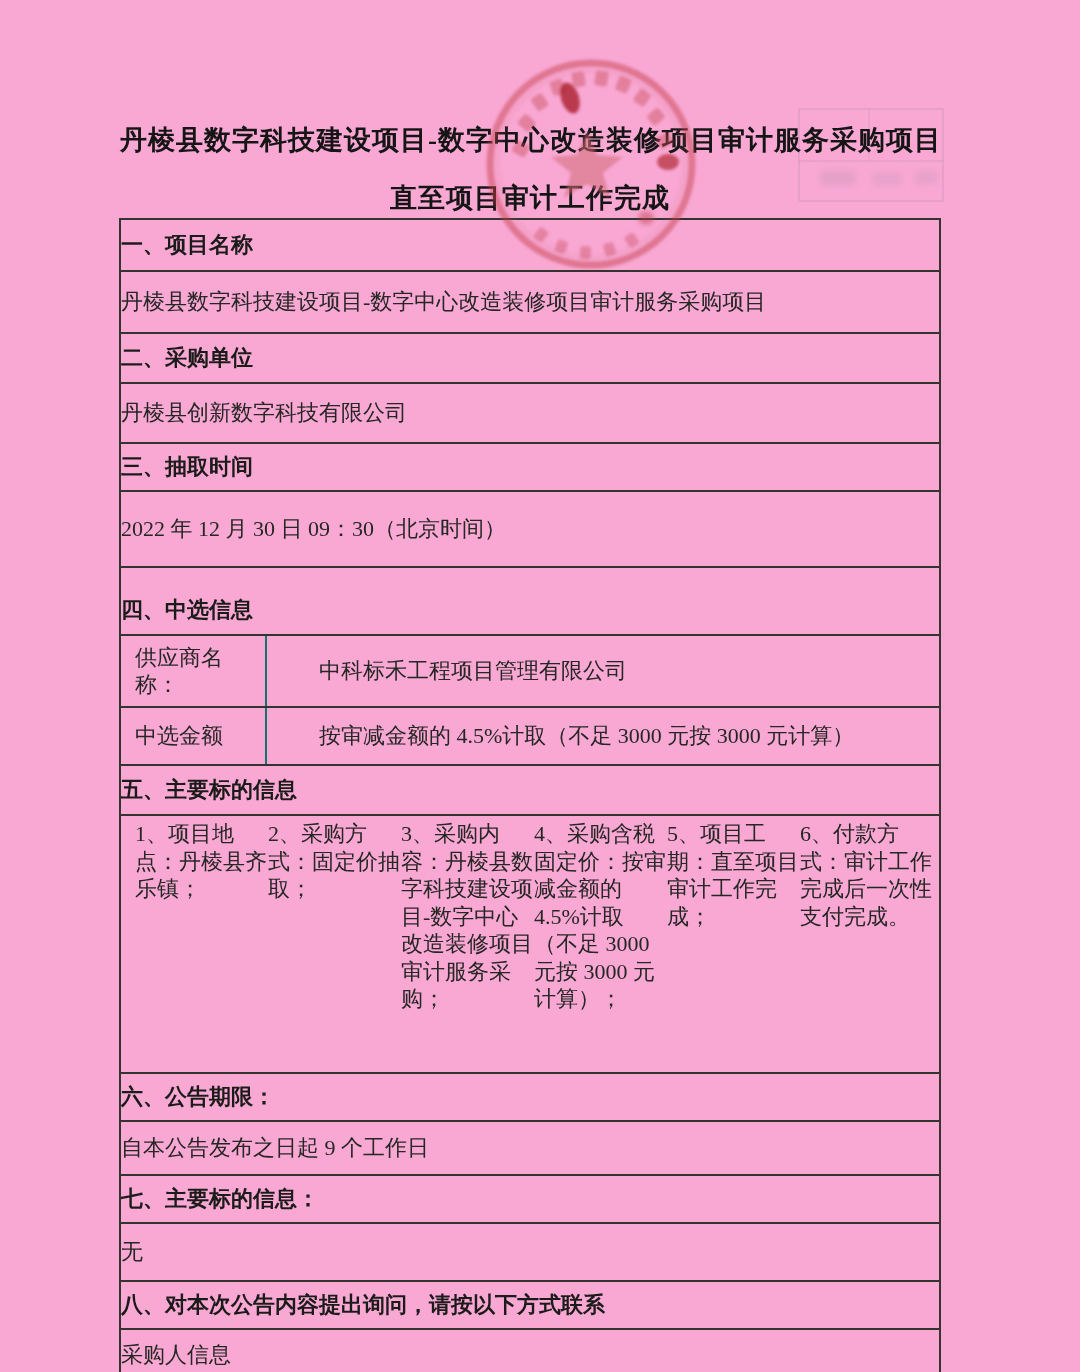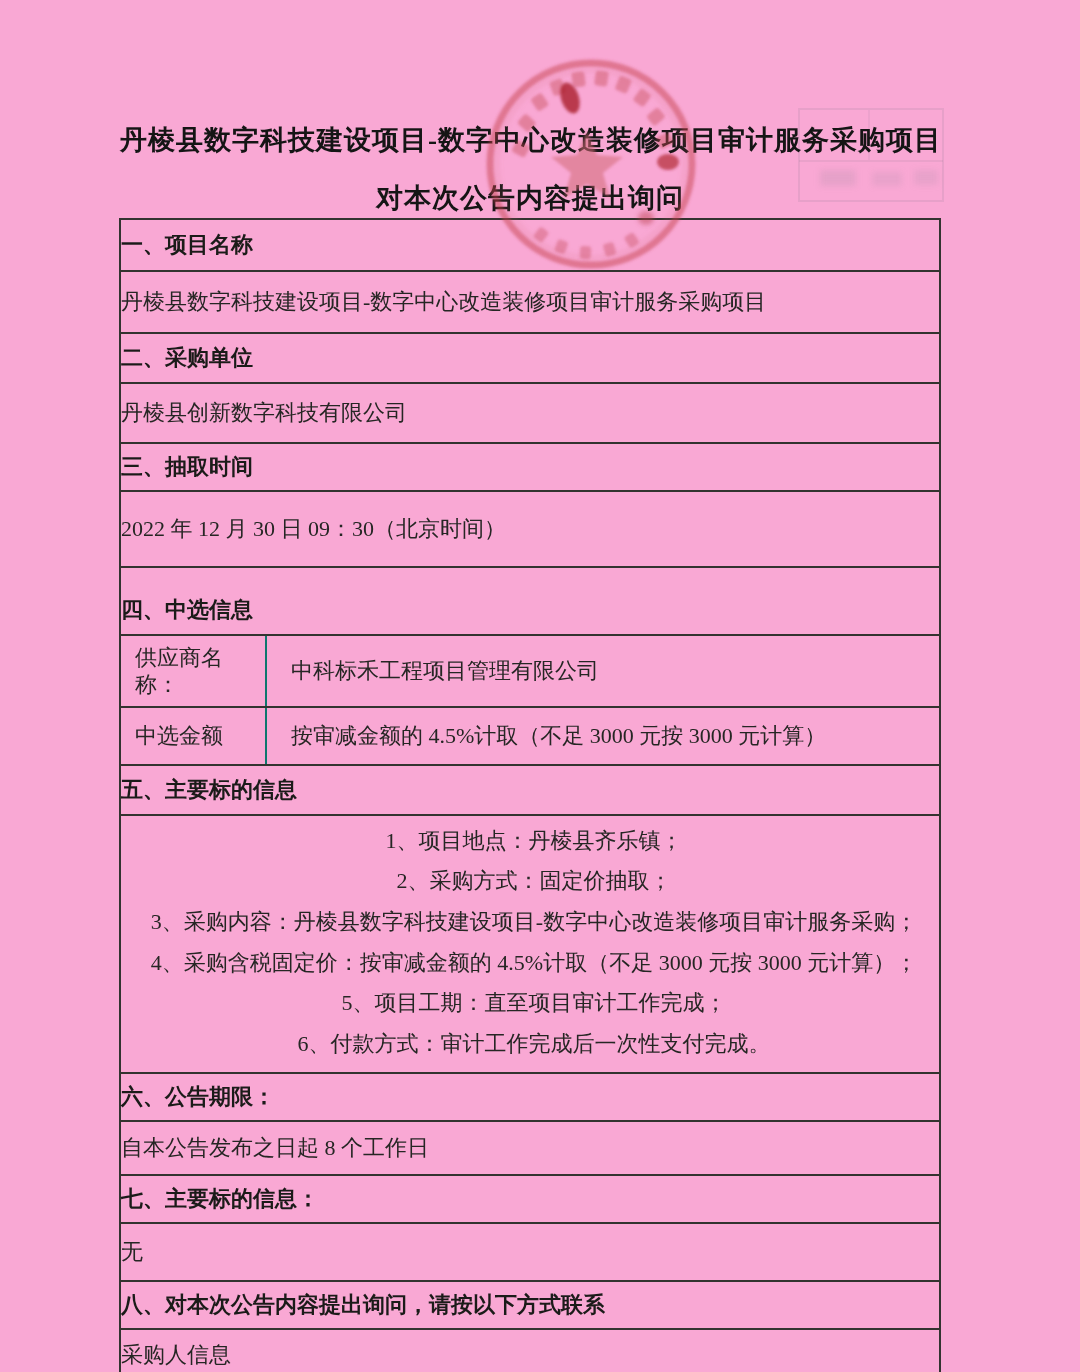--- a/index.html
+++ b/index.html
@@ -35,24 +35,24 @@
     color:#262624;
   }
   .row.header{font-weight:bold;color:#1b1b19;}
   .row.pair{padding-left:0;}
   .pair .cell-label{
     width:146px;box-sizing:border-box;align-self:stretch;
     border-right:2px solid #0f766e;
     display:flex;align-items:center;padding-left:14px;flex:none;
   }
   .pair .cell-value{
-    flex:1;display:flex;align-items:center;padding-left:24px;
+    flex:1;display:flex;align-items:center;padding-left:24px;margin-left:28px;
   }
   .row.list{
-    flex-direction:column;align-items:center;
+    flex-direction:row;align-items:flex-start;
     justify-content:space-around;
     padding:4px 6px 8px 14px;
   }
   .row.list .li{
     flex:1;display:flex;align-items:center;
     font-size:22px;color:#262624;
   }
   
   .seal{position:absolute;left:478px;top:50px;pointer-events:none;}
   
@@ -70,21 +70,21 @@
 <div class="page">
 
   <div class="ghost box"></div>
   <div class="ghost hline"></div>
   <div class="ghost vline"></div>
   <div class="ghost smudge1"></div>
   <div class="ghost smudge2"></div>
   <div class="ghost smudge3"></div>
 
   <div class="title-line l1">丹棱县数字科技建设项目-数字中心改造装修项目审计服务采购项目</div>
-  <div class="title-line l2">对本次公告内容提出询问</div>
+  <div class="title-line l2">直至项目审计工作完成</div>
 
   <div class="doc-table">
 
     <div class="row header" style="height:52px;">一、项目名称</div>
     <div class="row" style="height:62px;">丹棱县数字科技建设项目-数字中心改造装修项目审计服务采购项目</div>
 
     <div class="row header" style="height:50px;">二、采购单位</div>
     <div class="row" style="height:60px;">丹棱县创新数字科技有限公司</div>
 
     <div class="row header" style="height:48px;">三、抽取时间</div>
@@ -106,21 +106,21 @@
     <div class="row list" style="height:258px;">
       <div class="li">1、项目地点：丹棱县齐乐镇；</div>
       <div class="li">2、采购方式：固定价抽取；</div>
       <div class="li">3、采购内容：丹棱县数字科技建设项目-数字中心改造装修项目审计服务采购；</div>
       <div class="li">4、采购含税固定价：按审减金额的 4.5%计取（不足 3000 元按 3000 元计算）；</div>
       <div class="li">5、项目工期：直至项目审计工作完成；</div>
       <div class="li">6、付款方式：审计工作完成后一次性支付完成。</div>
     </div>
 
     <div class="row header" style="height:48px;">六、公告期限：</div>
-    <div class="row" style="height:54px;">自本公告发布之日起 8 个工作日</div>
+    <div class="row" style="height:54px;">自本公告发布之日起 9 个工作日</div>
 
     <div class="row header" style="height:48px;">七、主要标的信息：</div>
     <div class="row" style="height:58px;">无</div>
 
     <div class="row header" style="height:48px;">八、对本次公告内容提出询问，请按以下方式联系</div>
     <div class="row" style="height:52px;">采购人信息</div>
 
   </div>
 
   <svg class="seal" width="228" height="228" viewBox="0 0 228 228">

